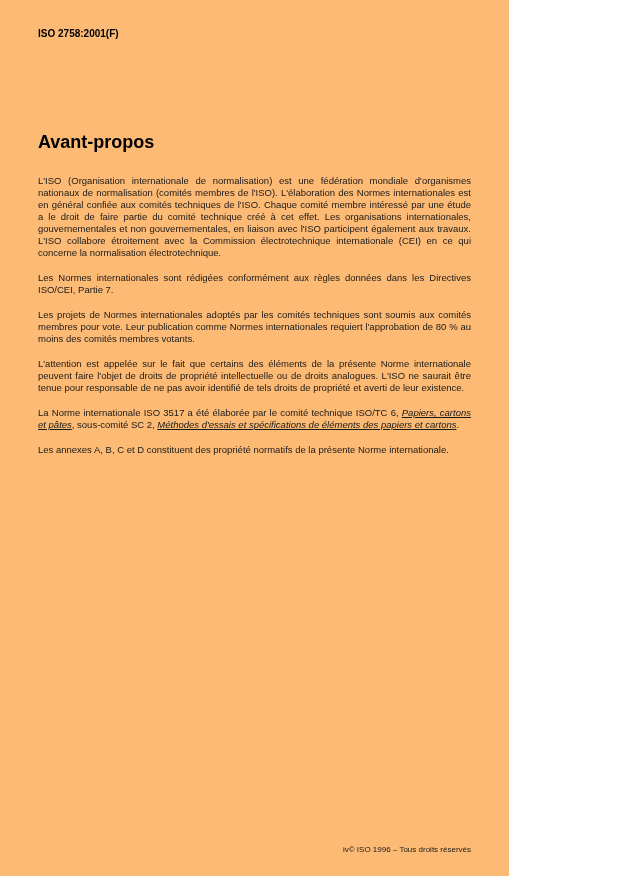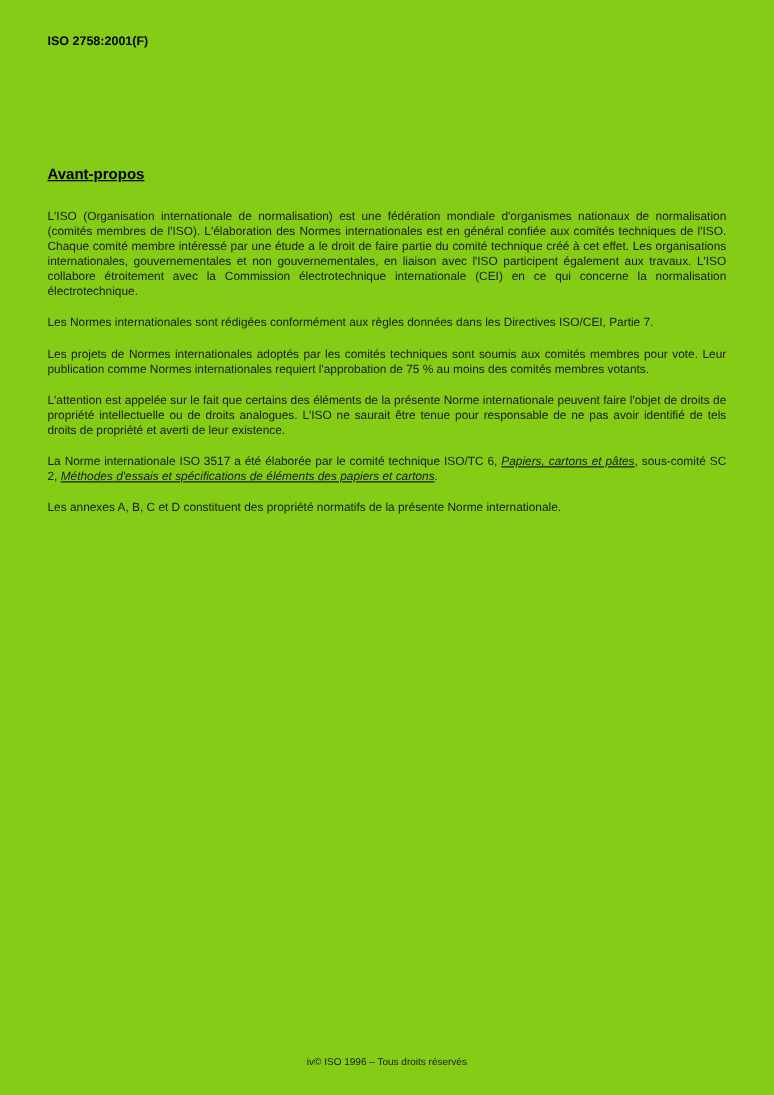--- a/index.html
+++ b/index.html
@@ -2,88 +2,87 @@
 <html><head>
 <meta charset="utf-8">
 <style>
   html, body {
     margin: 0;
     padding: 0;
     background: #ffffff;
   }
   .page {
     position: relative;
-    width: 619px;
+    width: 509px;
     height: 876px;
-    background: #84cc16;
+    background: #fdba74;
     font-family: "Liberation Sans", sans-serif;
     color: #1a1a1a;
     overflow: hidden;
     box-sizing: border-box;
   }
   .doc-header {
     position: absolute;
     top: 28px;
     left: 38px;
     font-size: 10px;
     font-weight: bold;
     color: #000000;
   }
   .doc-body {
     position: absolute;
     top: 132px;
     left: 38px;
     right: 38px;
   }
   .doc-title {
-    font-size: 12px;
+    font-size: 18px;
     font-weight: bold;
     color: #000000;
     margin: 0 0 22px 0;
-    text-decoration: underline;
   }
   .doc-paragraph {
     font-size: 9.5px;
     line-height: 12px;
     text-align: justify;
     color: #1a1a1a;
     margin: 0 0 13px 0;
   }
   .italic {
     font-style: italic;
     text-decoration: underline;
   }
   .doc-footer {
     position: absolute;
     left: 38px;
     right: 38px;
     bottom: 22px;
     display: flex;
-    justify-content: center;
+    justify-content: flex-end;
     align-items: baseline;
     font-size: 8px;
     color: #1a1a1a;
   }
 </style>
 </head>
 <body>
 
 <div class="page">
 
   <div class="doc-header">ISO 2758:2001(F)</div>
 
   <div class="doc-body">
 
     <h1 class="doc-title">Avant-propos</h1>
 
     <p class="doc-paragraph">L'ISO (Organisation internationale de normalisation) est une fédération mondiale d'organismes nationaux de normalisation (comités membres de l'ISO). L'élaboration des Normes internationales est en général confiée aux comités techniques de l'ISO. Chaque comité membre intéressé par une étude a le droit de faire partie du comité technique créé à cet effet. Les organisations internationales, gouvernementales et non gouvernementales, en liaison avec l'ISO participent également aux travaux. L'ISO collabore étroitement avec la Commission électrotechnique internationale (CEI) en ce qui concerne la normalisation électrotechnique.</p>
 
     <p class="doc-paragraph">Les Normes internationales sont rédigées conformément aux règles données dans les Directives ISO/CEI, Partie 7.</p>
 
-    <p class="doc-paragraph">Les projets de Normes internationales adoptés par les comités techniques sont soumis aux comités membres pour vote. Leur publication comme Normes internationales requiert l'approbation de 75 % au moins des comités membres votants.</p>
+    <p class="doc-paragraph">Les projets de Normes internationales adoptés par les comités techniques sont soumis aux comités membres pour vote. Leur publication comme Normes internationales requiert l'approbation de 80 % au moins des comités membres votants.</p>
 
     <p class="doc-paragraph">L'attention est appelée sur le fait que certains des éléments de la présente Norme internationale peuvent faire l'objet de droits de propriété intellectuelle ou de droits analogues. L'ISO ne saurait être tenue pour responsable de ne pas avoir identifié de tels droits de propriété et averti de leur existence.</p>
 
     <p class="doc-paragraph"><span>La Norme internationale ISO 3517 a été élaborée par le comité technique ISO/TC 6, </span><span class="italic">Papiers, cartons et pâtes</span><span>, sous-comité SC 2, </span><span class="italic">Méthodes d'essais et spécifications de éléments des papiers et cartons</span><span>.</span></p>
 
 
     <p class="doc-paragraph">Les annexes A, B, C et D constituent des propriété normatifs de la présente Norme internationale.</p>
 
   </div>
 

